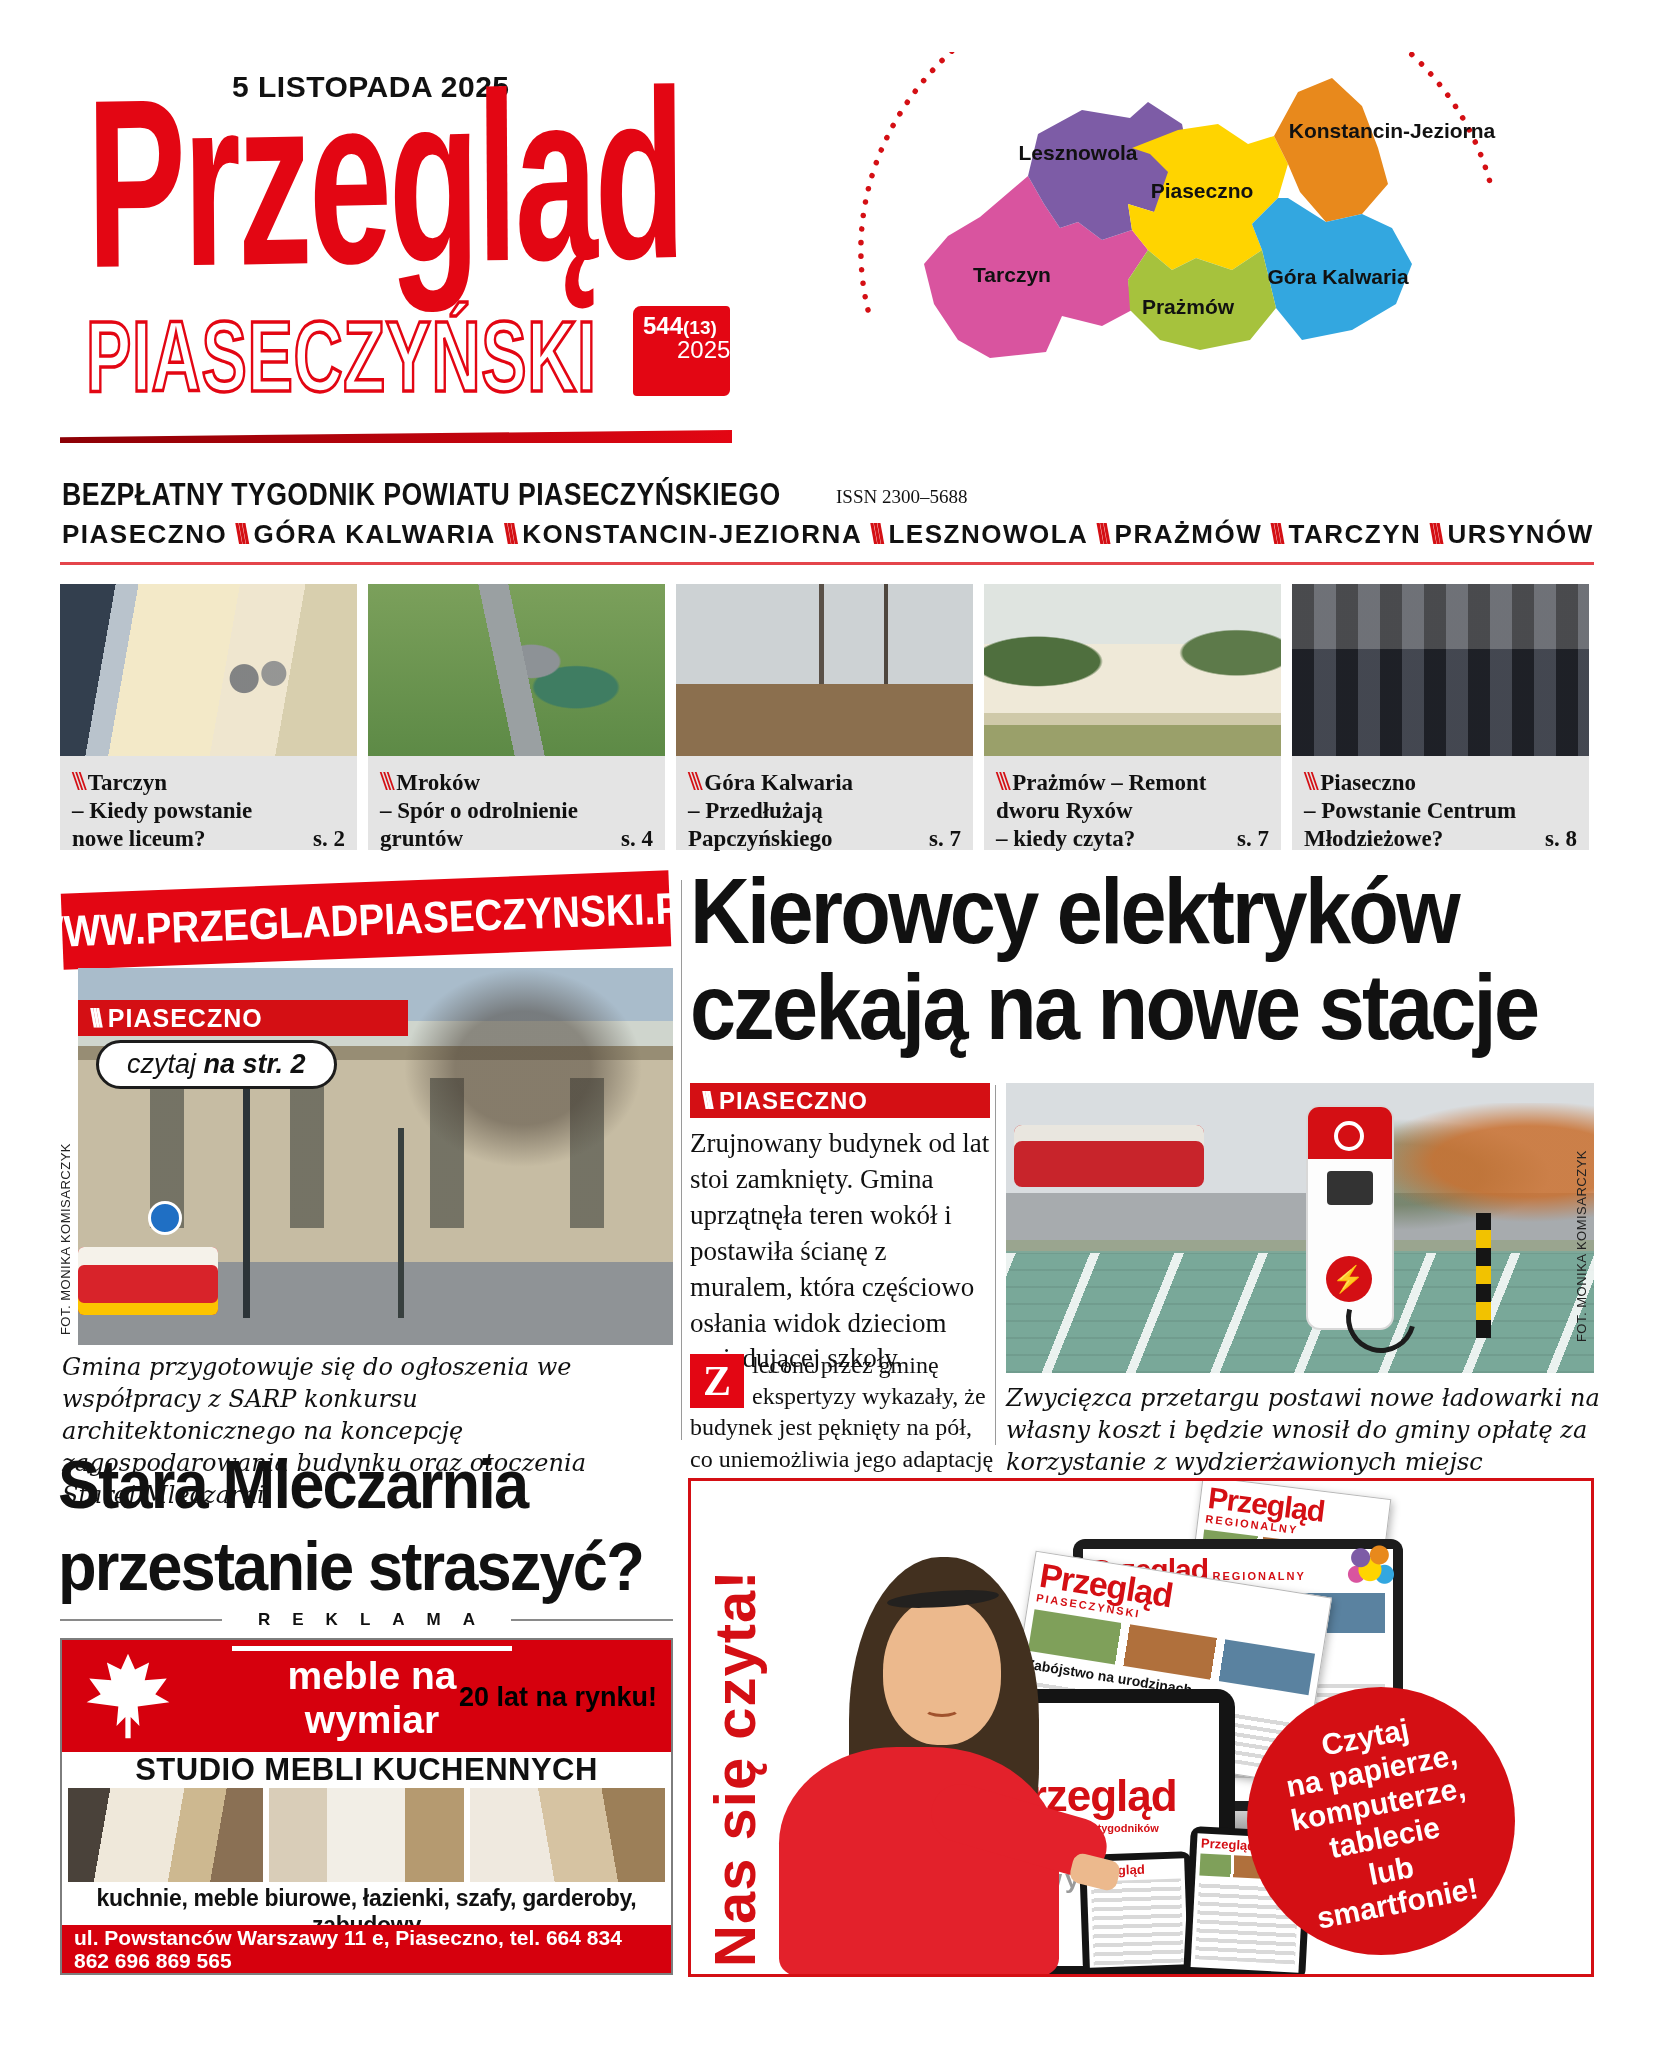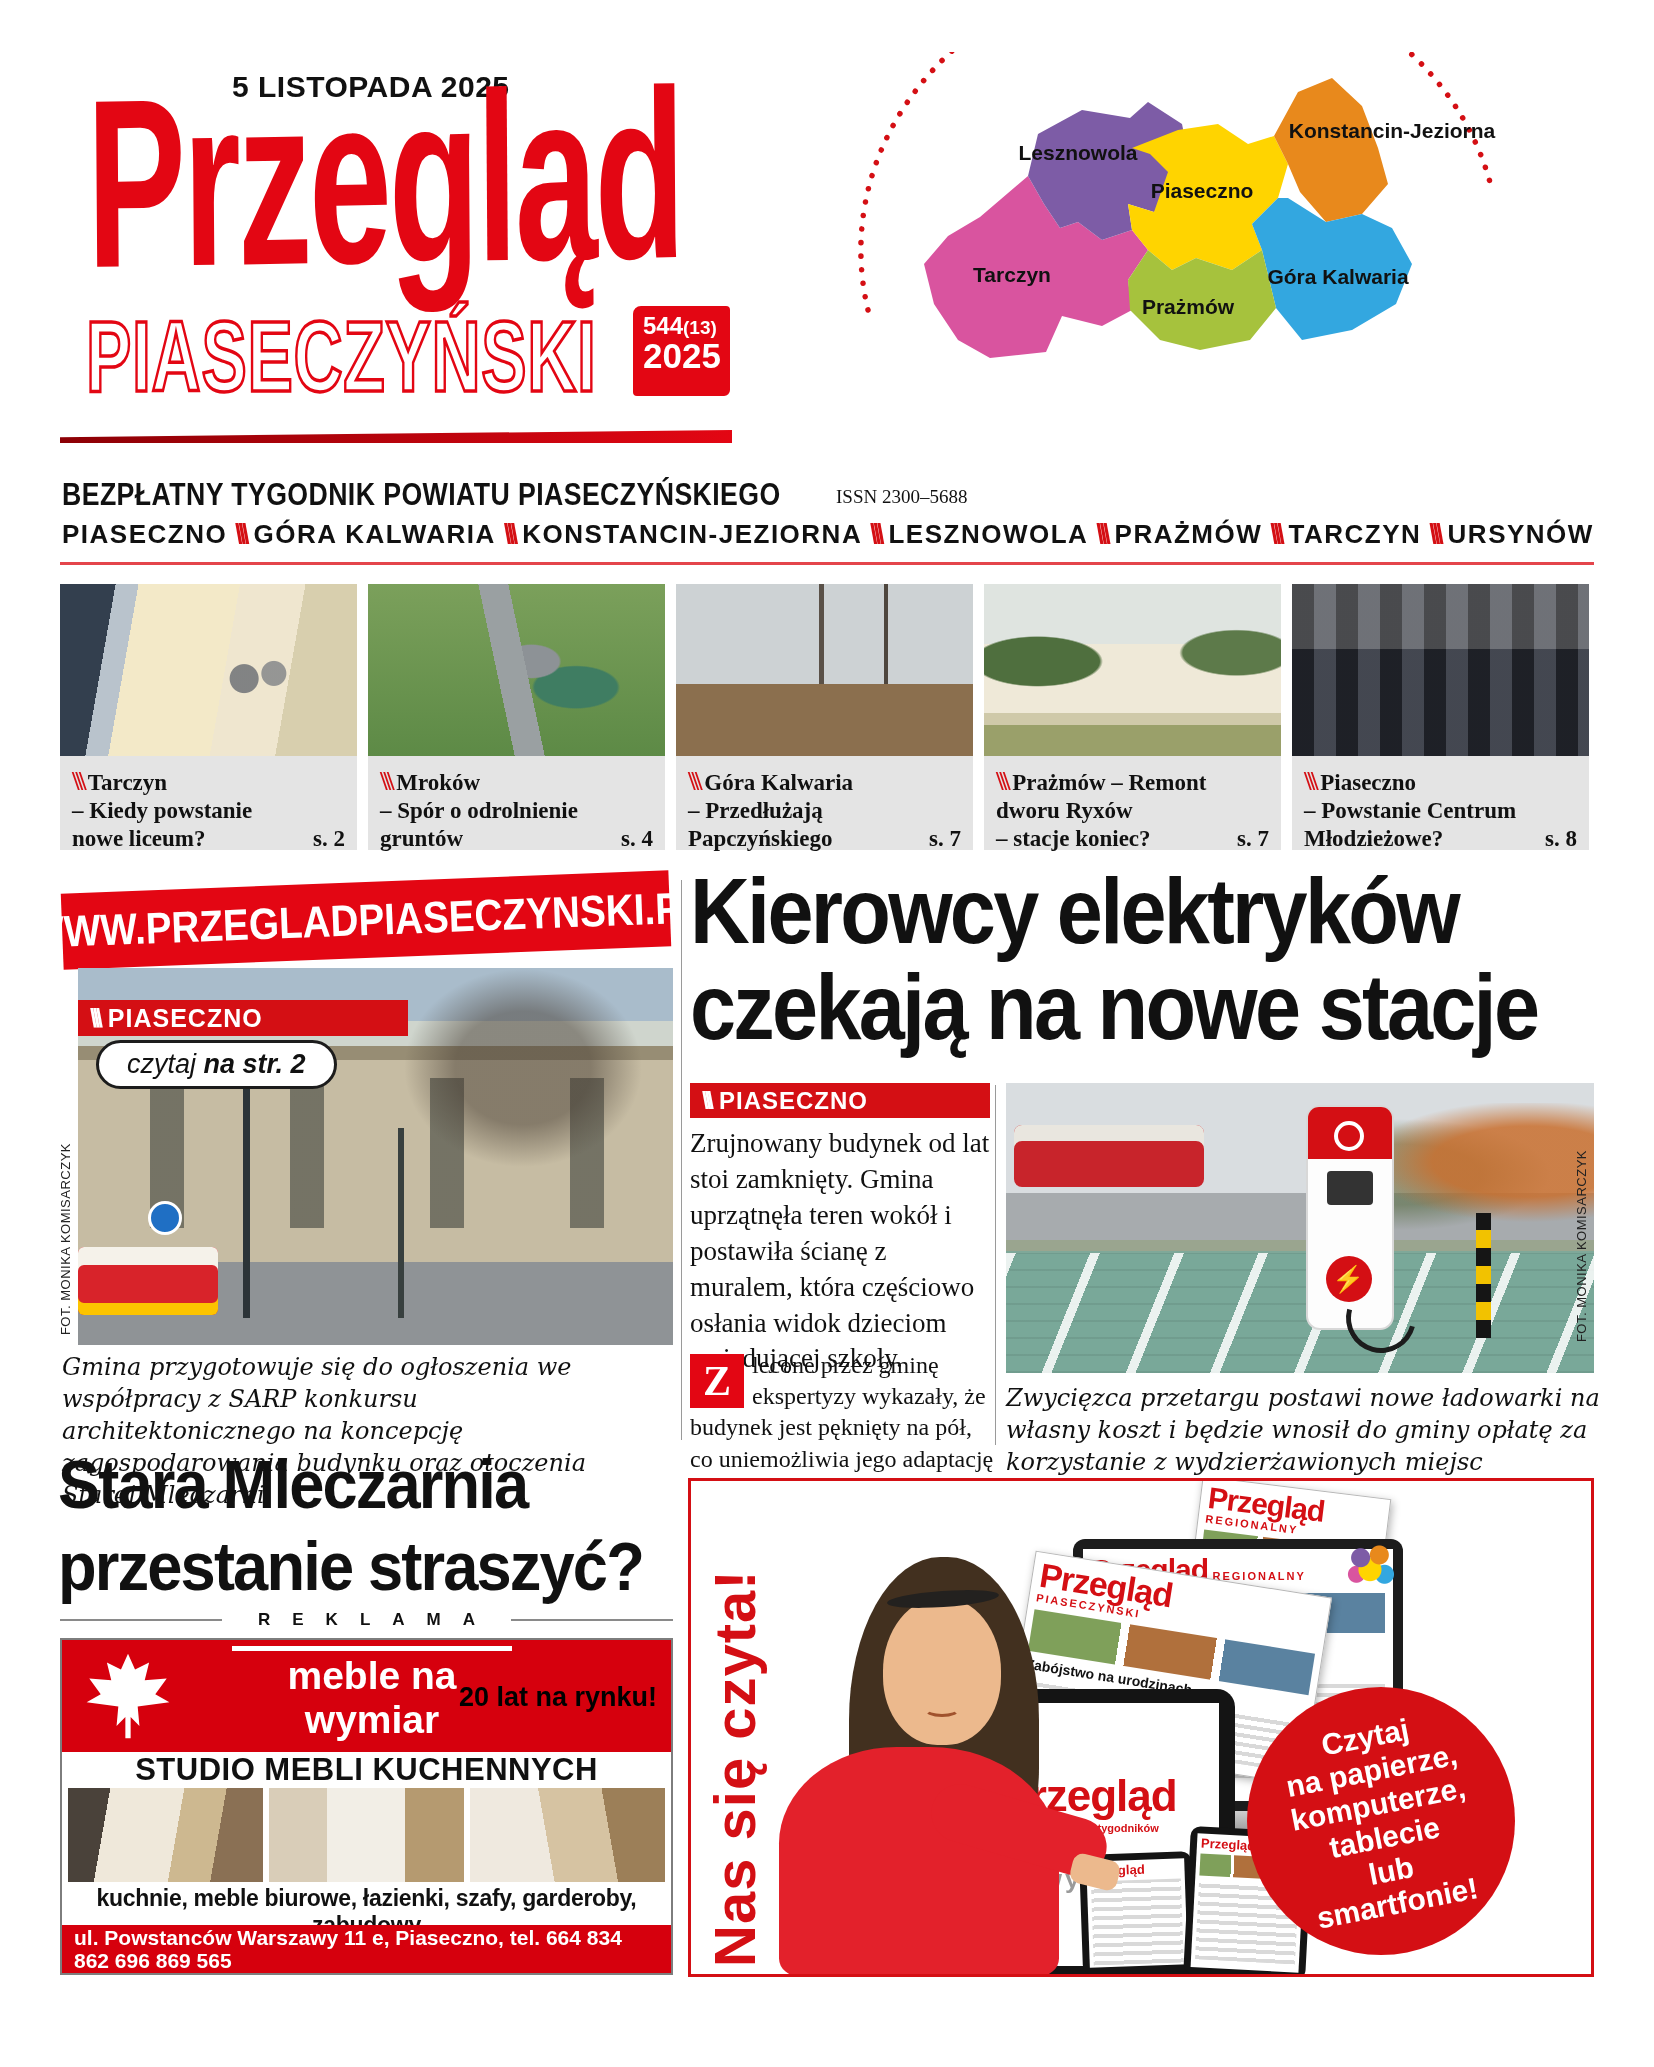--- a/index.html
+++ b/index.html
@@ -10,21 +10,21 @@
   
   .date { left:232px; top:70px; font-size:30px; font-weight:bold; letter-spacing:.5px; }
   .logo-main { left:86px; top:64px; font-size:240px; line-height:1; font-weight:bold; color:#e30613;
                letter-spacing:-5px; transform:scaleX(.62) rotate(-.6deg); transform-origin:left top; white-space:nowrap; }
   .logo-sub { left:86px; top:306px; font-size:100px; line-height:1; font-weight:bold; color:#fff;
               -webkit-text-stroke:3.5px #e30613; letter-spacing:1px; transform:scaleX(.68); transform-origin:left top; white-space:nowrap; }
   .issue-box { left:633px; top:306px; width:97px; height:90px; background:#e30613; color:#fff;
                border-radius:8px 4px 6px 4px; padding:8px 0 0 10px; line-height:1.02; }
   .issue-num { font-size:24px; font-weight:bold; }
   .issue-suf { font-size:19px; font-weight:bold; }
-  .issue-year { font-size:35px; font-weight:bold; }
+  .issue-year { font-size:24px; font-weight:normal;margin-left:34px; }
   .swoosh { left:60px; top:430px; width:672px; height:13px;
             background:linear-gradient(90deg,#8c0005,#e30613);
             clip-path:polygon(0 55%,100% 0,100% 100%,0 100%); }
   .tagline { left:62px; top:477px; font-size:31px; font-weight:bold; letter-spacing:.5px;
              transform:scaleX(.86); transform-origin:left top; white-space:nowrap; }
   .issn { left:836px; top:486px; font-family:"Liberation Serif",serif; font-size:19px; }
 
   
   .map { left:830px; top:52px; width:740px; height:318px; }
   .map text { font-family:"Liberation Sans",sans-serif; font-weight:bold; font-size:21px; fill:#111; }
@@ -301,21 +301,21 @@
     <div>– Przedłużają</div>
     <div class="l3">
         <span>Papczyńskiego</span>
         <span>s. 7</span>
       </div>
   </div>
   <div class="cap">
     <div><span class="slash">\\\</span> <span>Prażmów – Remont</span></div>
     <div>dworu Ryxów</div>
     <div class="l3">
-        <span>– stacje koniec?</span>
+        <span>– kiedy czyta?</span>
         <span>s. 7</span>
       </div>
   </div>
   <div class="cap">
     <div><span class="slash">\\\</span> <span>Piaseczno</span></div>
     <div>– Powstanie Centrum</div>
     <div class="l3">
         <span>Młodzieżowe?</span>
         <span>s. 8</span>
       </div>

